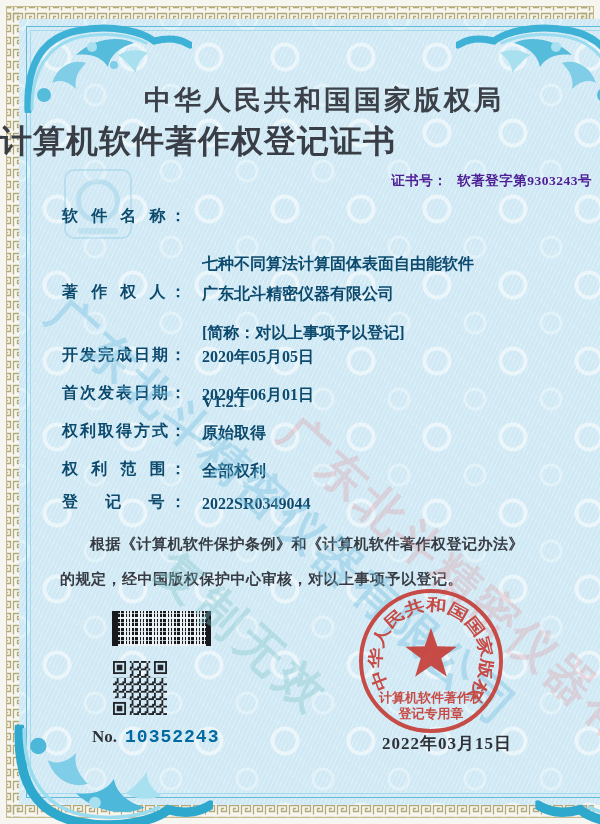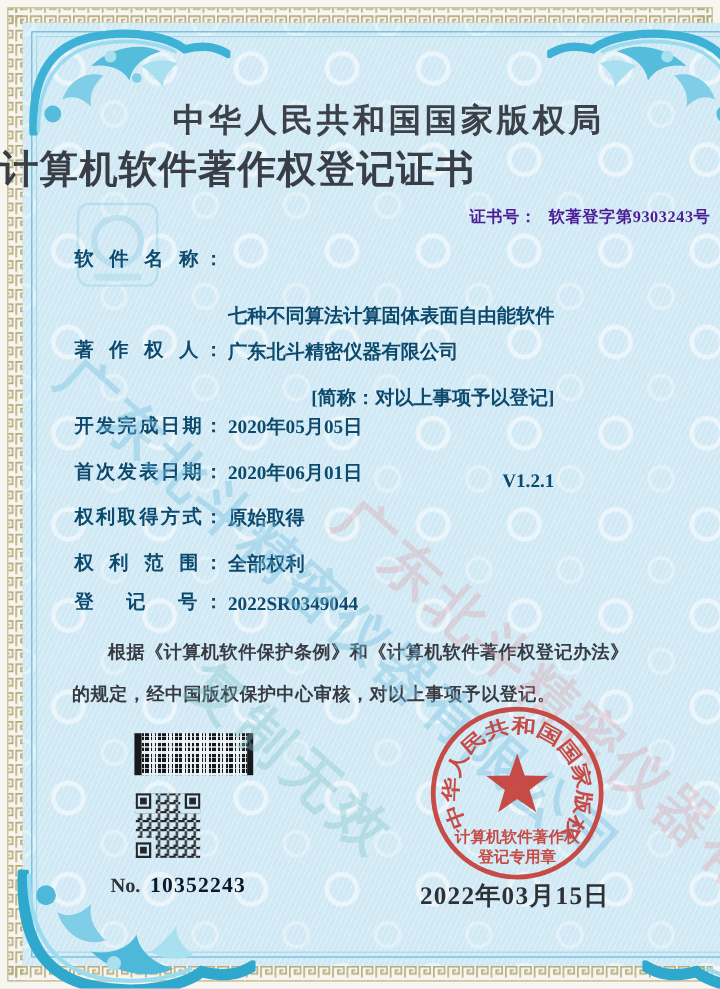--- a/index.html
+++ b/index.html
@@ -39,42 +39,42 @@
 
   
   .content{z-index:4}
   .authority{left:0;top:82px;width:100%;text-align:center;font-size:27px;font-weight:bold;letter-spacing:3px;color:#3c4149;}
   .cert-title{left:0;top:120px;width:100%;text-align:left;font-size:32px;font-weight:bold;letter-spacing:1px;color:#393e46;}
   .certno{right:56px;top:172px;font-size:13.5px;font-weight:bold;color:#4c1d95;letter-spacing:.5px;}
   .certno .lab{margin-right:10px;}
 
   .row{position:absolute;left:62px;display:flex;font-size:16px;font-weight:bold;color:#0c4a6e;z-index:4;}
   .row .lab{width:124px;flex:none;text-align:justify;text-align-last:justify;}
-  .row .val{margin-left:4px;line-height:23px;white-space:pre;text-align:right;}
+  .row .val{margin-left:16px;line-height:23px;white-space:pre;}
   .r-name{top:206px}.r-owner{top:282px}.r-dev{top:345px}.r-pub{top:383px}
   .r-acq{top:421px}.r-scope{top:459px}.r-reg{top:492px}
 
   .statement{left:60px;top:527px;width:474px;font-size:15px;font-weight:bold;
     line-height:35px;text-indent:2em;color:#373c44;letter-spacing:.5px;z-index:4;}
 
   
   .pdf417{left:112px;top:611px;width:88px;height:35px;z-index:4;
     border-left:6px solid #17191d;border-right:5px solid #17191d;
     background-color:#d8e6ee;
     background-image:
       repeating-linear-gradient(0deg, rgba(240,246,250,.95) 0 2px, rgba(0,0,0,0) 2px 5px, rgba(240,246,250,.7) 5px 6px, rgba(0,0,0,0) 6px 9px),
       repeating-linear-gradient(90deg, #17191d 0 2px, #e4ecf1 2px 3px, #17191d 3px 6px, #eef3f6 6px 8px, #17191d 8px 9px, #dfe9ef 9px 11px, #17191d 11px 12px, #e8eff3 12px 14px);
   }
   .qr{left:113px;top:661px;z-index:4;}
   .serial{left:92px;top:727px;z-index:4;font-size:17px;font-weight:bold;color:#2e3237;}
-  .serial .num{font-family:Liberation Serif, serif;font-size:18px;color:#0f172a;letter-spacing:1px;margin-left:8px;font-weight:bold;}
+  .serial .num{font-family:Liberation Mono, monospace;font-size:18px;color:#0369a1;letter-spacing:1px;margin-left:8px;font-weight:bold;}
 
   
   .seal{left:356px;top:586px;z-index:6;opacity:.93;}
-  .seal-date{left:350px;top:732px;width:162px;text-align:left;font-size:21px;font-weight:bold;letter-spacing:1px;color:#2e3238;z-index:5;}
+  .seal-date{left:350px;top:732px;width:162px;text-align:right;font-size:17px;font-weight:bold;letter-spacing:1px;color:#2e3238;z-index:5;}
 
   
   .wm{transform-origin:0 0;white-space:nowrap;font-weight:bold;pointer-events:none;z-index:5;}
   .wm-company{left:76px;top:284px;font-size:47px;letter-spacing:4px;color:rgba(118,193,224,.42);transform:rotate(42deg);}
   .wm-company2{left:308px;top:402px;font-size:47px;letter-spacing:4px;color:rgba(226,150,160,.30);transform:rotate(42deg);}
   .wm-notice{left:184px;top:538px;font-size:47px;letter-spacing:7px;color:rgba(128,198,202,.38);transform:rotate(42deg);}
 
   
   .holo{left:64px;top:169px;width:64px;height:66px;border:2px solid rgba(148,205,229,.7);
     border-radius:10px;z-index:3;opacity:.6;}

